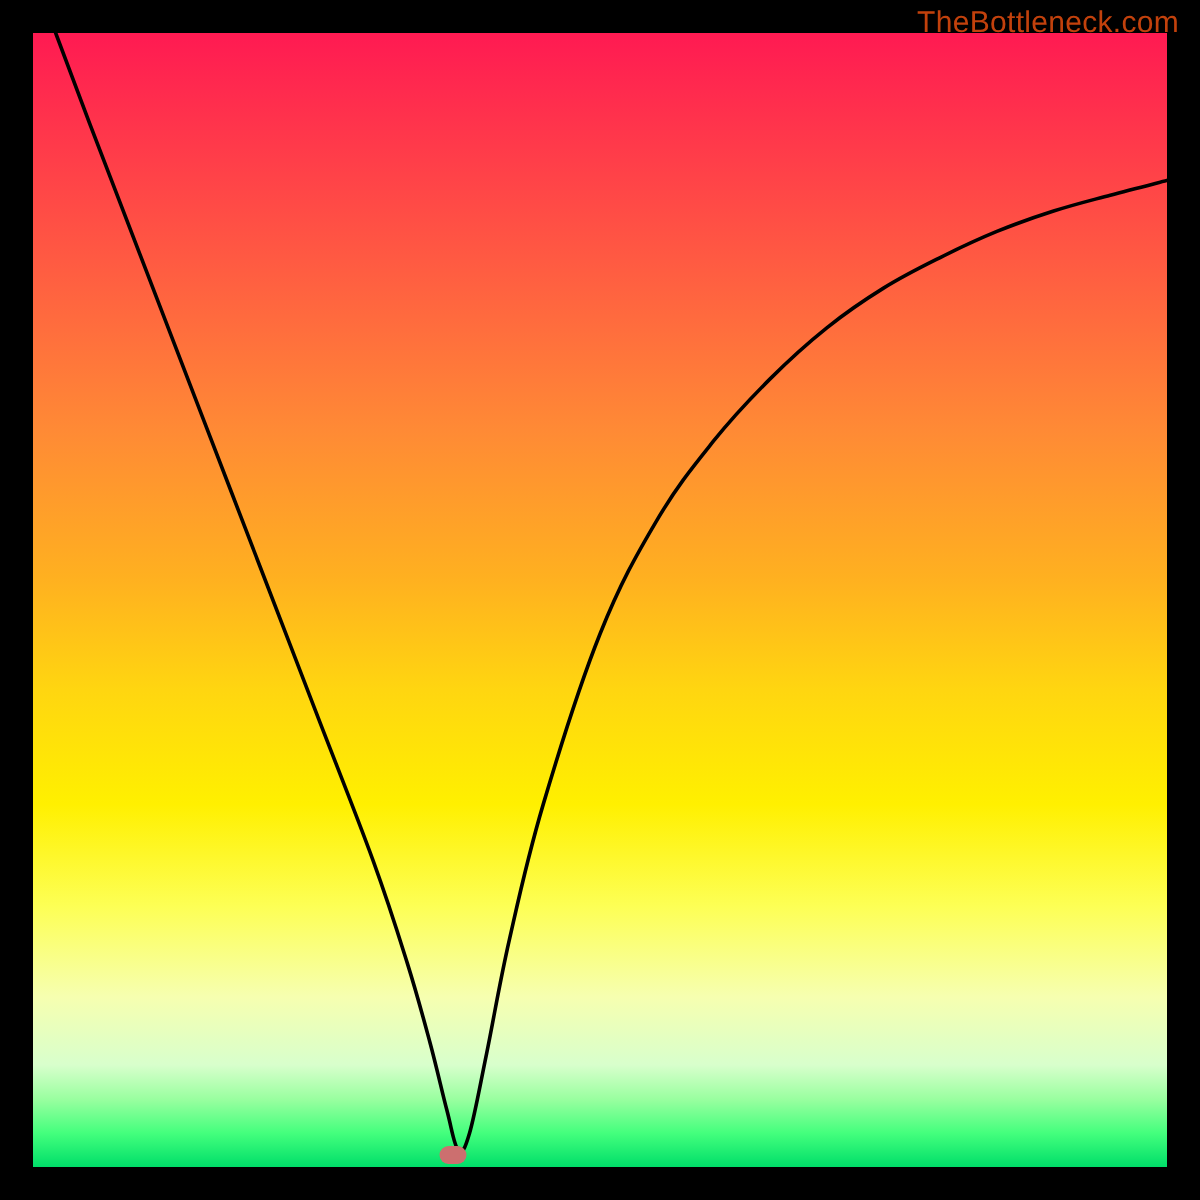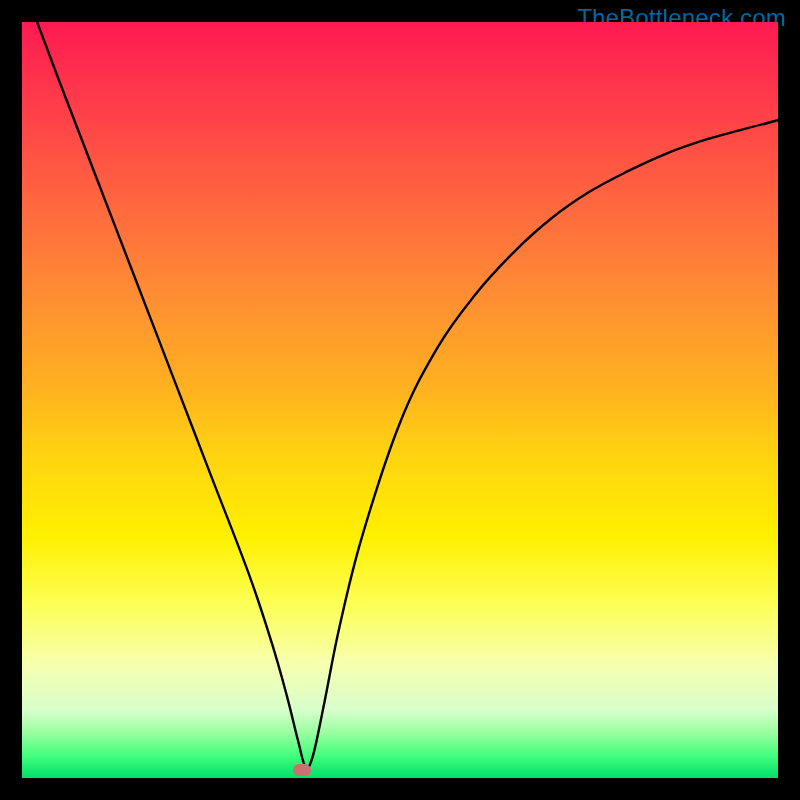--- a/index.html
+++ b/index.html
@@ -30,22 +30,22 @@
       #d8ffcc 91%,
       #9affa0 94%,
       #44ff7d 97%,
       #00de69 100%
     );
   }
   .watermark {
     position: absolute;
     top: 4px;
     right: 14px;
-    color: #0369a1;
-    font-size: 24px;
+    color: #c2410c;
+    font-size: 20px;
     letter-spacing: 0.2px;
     font-weight: 500;
   }
   svg.plot {
     position: absolute;
     left: 0;
     top: 0;
     width: 756px;
     height: 756px;
   }

